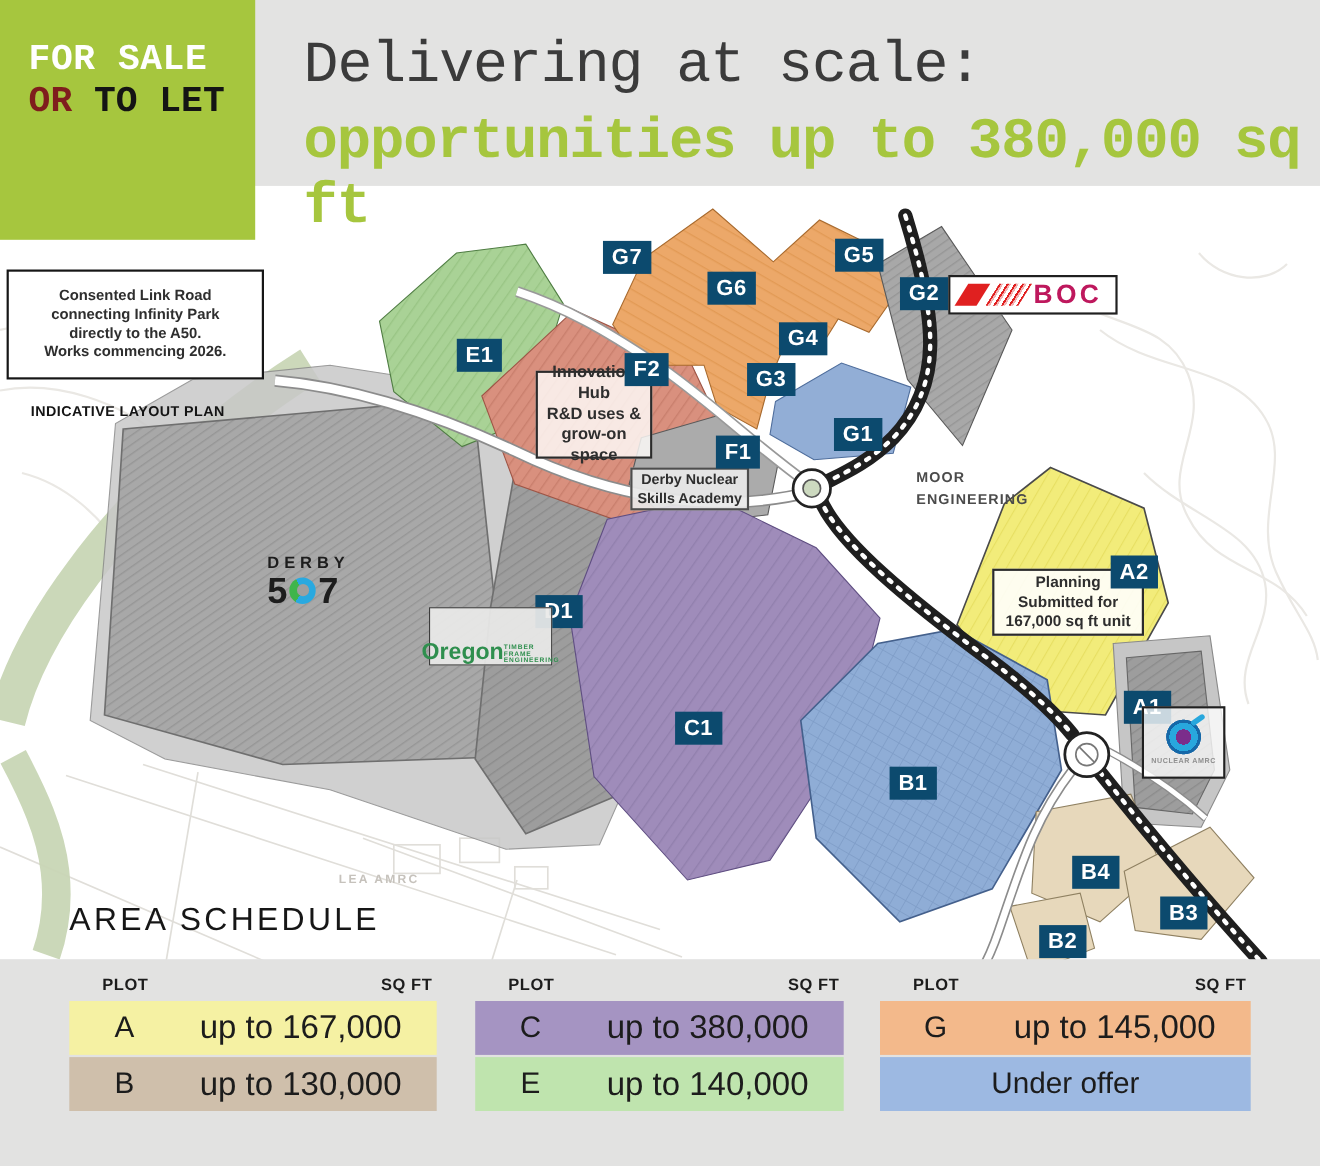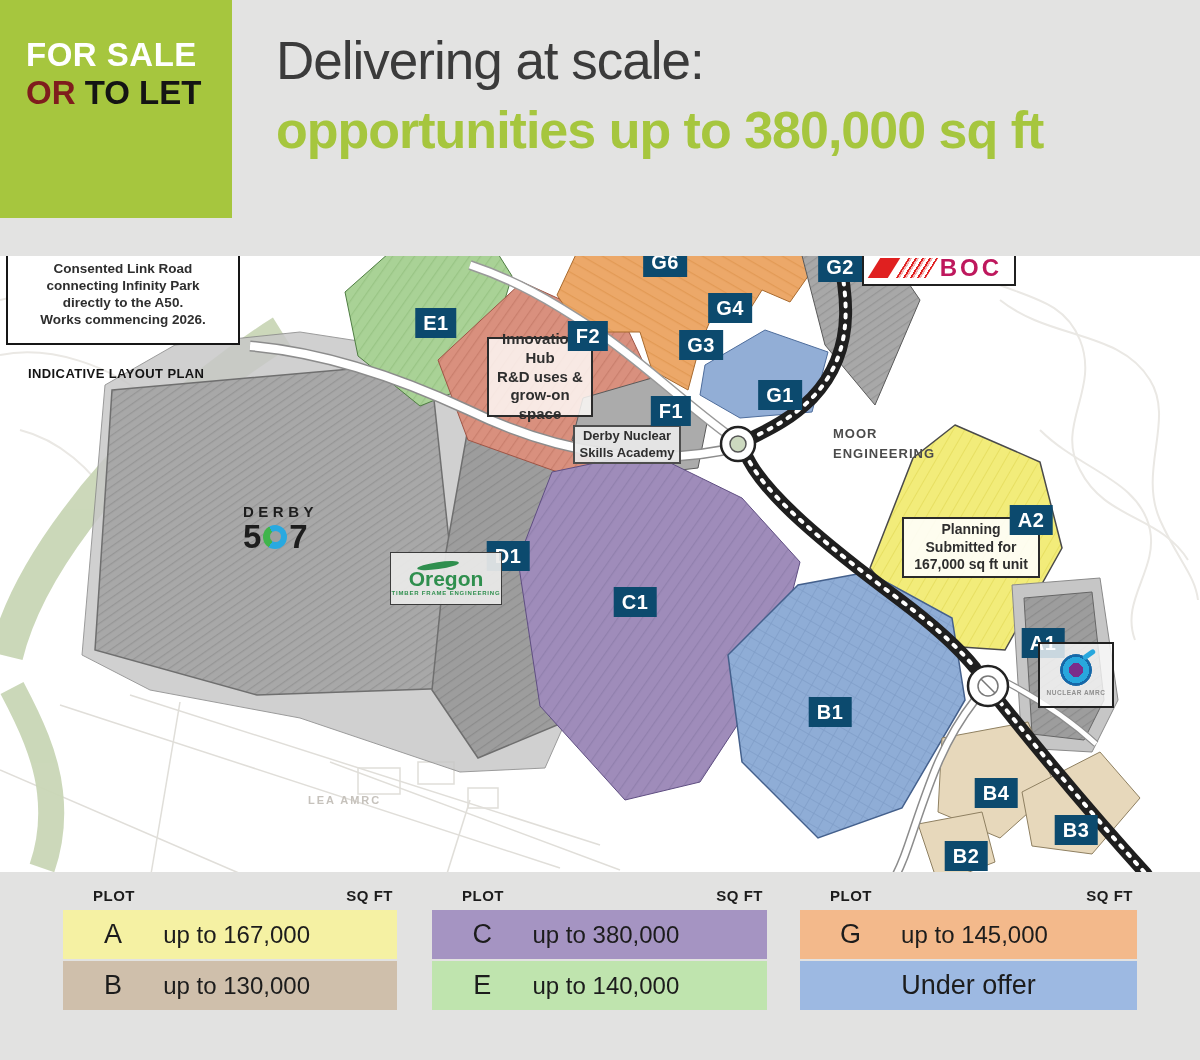--- a/index.html
+++ b/index.html
@@ -1,20 +1,20 @@
 <!DOCTYPE html>
 <html><head>
 <meta charset="utf-8">
 <style>
   * { margin:0; padding:0; box-sizing:border-box; }
   body { font-family:"Liberation Sans", sans-serif; background:#fff; }
   .stage { position:relative; width:1200px; height:1060px; overflow:hidden; background:#fff; }
 
   
-  .hdr { position:absolute; left:0; top:0; width:1200px; height:256px; background:#e3e3e2; z-index:3; }
+  .hdr { position:absolute; left:0; top:0; width:1200px; height:169px; background:#e3e3e2; z-index:3;font-family:Liberation Mono, monospace; }
   .badge { position:absolute; left:0; top:0; width:232px; height:218px; background:#a6c63e; padding:36px 0 0 26px; }
   .badge-l1 { font-size:33px; font-weight:800; color:#fff; letter-spacing:.5px; line-height:1.15; }
   .badge-l2 { font-size:33px; font-weight:800; line-height:1.15; }
   .badge-or { color:#7f1d1d;margin-top:39px; } .badge-tolet { color:#141414; }
   .hdr-title { position:absolute; left:276px; top:30px; font-size:53px; font-weight:400; color:#3b3b3b; letter-spacing:-1px; }
   .hdr-sub { position:absolute; left:276px; top:100px; font-size:52px; font-weight:800; color:#a6c63e; letter-spacing:-1px; }
 
   
   .mapsvg { position:absolute; left:0; top:0; z-index:1; }
   .ov { position:absolute; z-index:2; }
@@ -45,40 +45,40 @@
   .boc-word { font-size:24px; font-weight:800; color:#be185d; letter-spacing:3px; margin-left:auto; margin-right:2px; }
 
   .d507 { left:243px; top:503px; }
   .d507-top { font-size:15px; font-weight:700; letter-spacing:4.5px; color:#1d1d1d; }
   .d507-bot { display:flex; align-items:center; gap:1px; font-size:33px; font-weight:800; color:#1d1d1d; line-height:1; }
   .d507-o { width:24px; height:24px; border-radius:50%; margin:0 1px; display:grid; place-items:center;
             background:conic-gradient(from 50deg, #29a9e0 0 45%, #3fb54b 45% 78%, #29a9e0 78% 100%); }
   .d507-hole { width:11px; height:11px; border-radius:50%; background:#9f9f9f; }
 
   .oregon { left:390px; top:552px; width:112px; height:53px; background:rgba(234,234,232,.93); border:1.5px solid #3c3c3c;
-            display:flex; flex-direction:column; align-items:center; justify-content:center; }
+            display:flex; align-items:flex-end; justify-content:center; }
   .oregon-swoosh { width:42px; height:7px; background:#2f8f4e; border-radius:50%; transform:rotate(-8deg) translateX(-8px); }
   .oregon-name { font-size:21px; font-weight:800; color:#2f8f4e; line-height:1.05; }
   .oregon-tag { font-size:6px; font-weight:700; color:#2f8f4e; letter-spacing:.8px; }
 
   .amrc { left:1038px; top:642px; width:76px; height:66px; background:rgba(255,255,255,.78); border:2px solid #202020;
           display:flex; flex-direction:column; align-items:center; justify-content:center; gap:3px; }
   .amrc-ring { width:32px; height:32px; border-radius:50%; position:relative;
                background:radial-gradient(circle at 50% 50%, #7b2d8b 0 7px, #28a7dd 7px 13px, #1668a8 13px 16px, transparent 16px); }
   .amrc-tail { position:absolute; right:-4px; top:-2px; width:14px; height:5px; background:#28a7dd; border-radius:3px; transform:rotate(-35deg); }
   .amrc-name { font-size:6.5px; font-weight:700; color:#8f8f8f; letter-spacing:.5px; }
 
   
   .panel { position:absolute; left:0; top:872px; width:1200px; height:188px; background:#e2e2e1; z-index:2; }
   .ts-col { position:absolute; top:882px; z-index:3; }
   .ts-head { display:flex; justify-content:space-between; align-items:center; height:26px;
              padding:0 4px 0 30px; font-size:15px; font-weight:700; color:#1c1c1c; letter-spacing:.5px; }
   .ts-row { height:49px; margin-top:2px; display:flex; align-items:center; color:#1c1c1c; }
   .ts-plot { width:30%; text-align:center; font-size:27px; }
-  .ts-val { flex:1; padding-right:9px; font-size:24px; }
+  .ts-val { flex:1; text-align:right; padding-right:32px; font-size:30px; }
   .ts-center { flex:1; text-align:center; font-size:27px; }
   .c1col { left:63px; width:334px; } .c2col { left:432px; width:335px; } .c3col { left:800px; width:337px; }
 </style>
 </head>
 <body>
 
 <div class="stage">
 
   <svg class="mapsvg" width="1200" height="1060" viewBox="0 0 1200 1060">
     <defs>
@@ -240,21 +240,21 @@
   <div class="plab" style="left:671px;top:411px">F1</div>
   <div class="plab" style="left:570px;top:234px">G7</div>
   <div class="plab" style="left:665px;top:262px">G6</div>
   <div class="plab" style="left:781px;top:232px">G5</div>
   <div class="plab" style="left:730px;top:308px">G4</div>
   <div class="plab" style="left:701px;top:345px">G3</div>
   <div class="plab" style="left:840px;top:267px">G2</div>
   <div class="plab" style="left:780px;top:395px">G1</div>
   <div class="plab" style="left:1031px;top:520px">A2</div>
   <div class="plab" style="left:1043px;top:643px">A1</div>
-  <div class="plab" style="left:635px;top:602px">C1</div>
+  <div class="plab" style="left:635px;top:662px">C1</div>
   <div class="plab" style="left:508px;top:556px">D1</div>
   <div class="plab" style="left:830px;top:712px">B1</div>
   <div class="plab" style="left:996px;top:793px">B4</div>
   <div class="plab" style="left:966px;top:856px">B2</div>
   <div class="plab" style="left:1076px;top:830px">B3</div>
 
   <div class="ov boc-box">
     <span class="boc-solid"></span>
     <span class="boc-lines"></span>
     <span class="boc-word">BOC</span>
@@ -277,20 +277,21 @@
     <span class="oregon-tag">TIMBER FRAME ENGINEERING</span>
   </div>
 
   <div class="ov amrc">
     <span class="amrc-ring">
         <span class="amrc-tail"></span>
       </span>
     <span class="amrc-name">NUCLEAR AMRC</span>
   </div>
 
+  <div class="ov sched-title">AREA SCHEDULE</div>
   <div class="panel"></div>
 
   <div class="ts-col c1col">
     <div class="ts-head">
       <span>PLOT</span>
       <span>SQ FT</span>
     </div>
     <div class="ts-row" style="background-color: rgb(245, 241, 163);">
       <span class="ts-plot">A</span>
       <span class="ts-val">up to 167,000</span>

